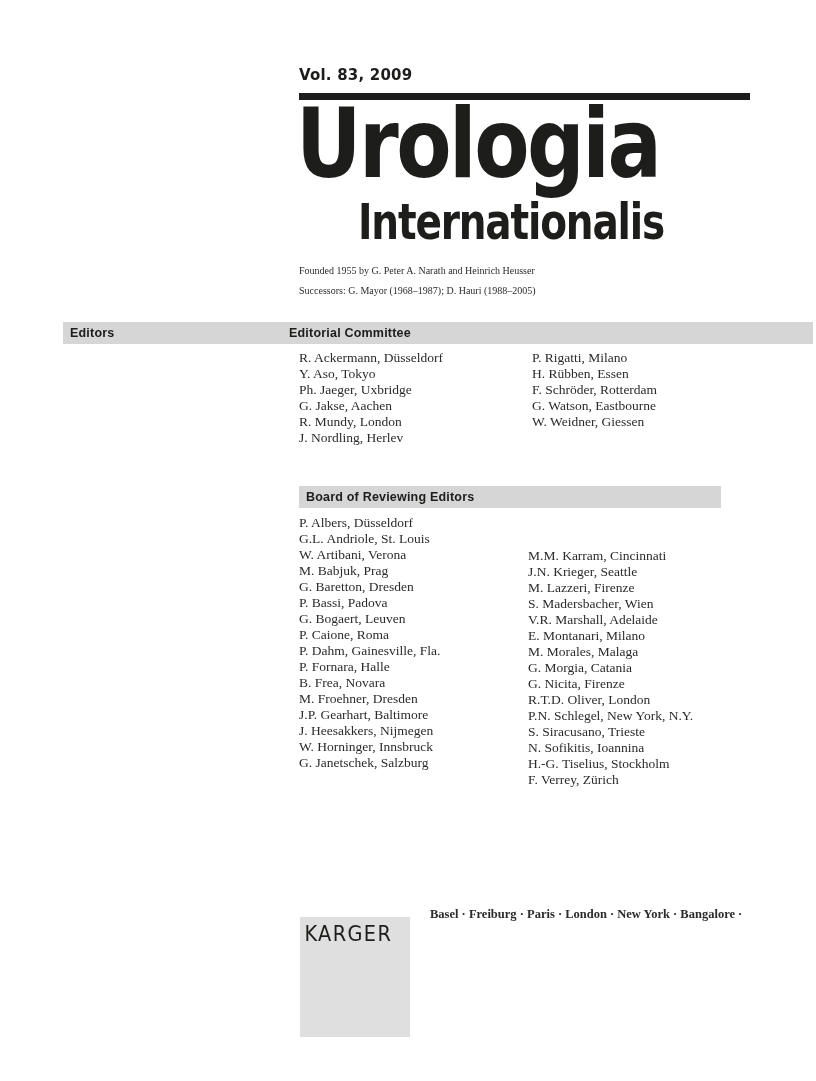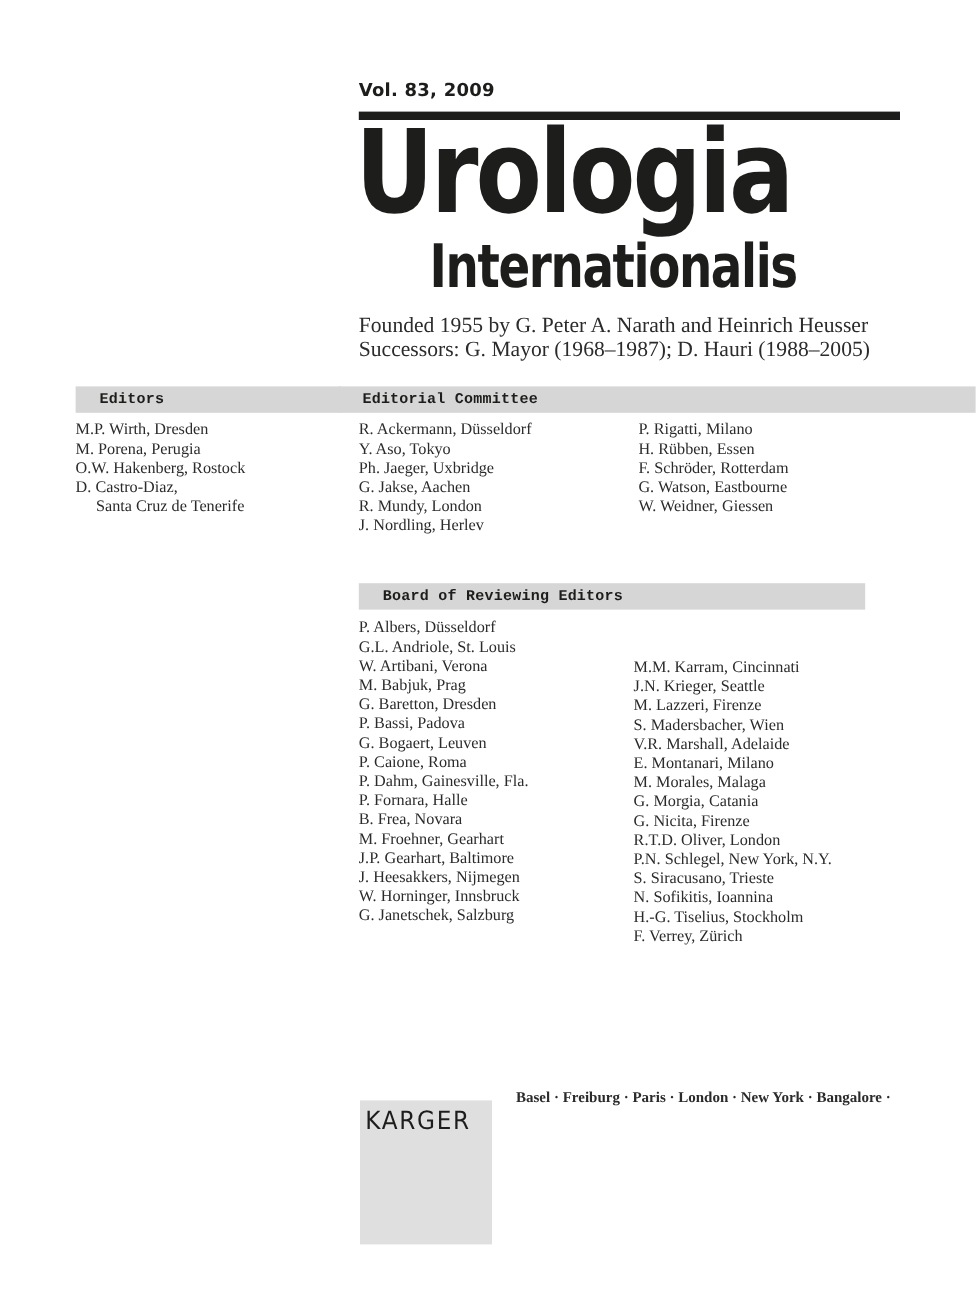--- a/index.html
+++ b/index.html
@@ -56,35 +56,35 @@
     letter-spacing: -1.5px;
     color: #1d1d1b;
     transform: scaleX(0.78);
     transform-origin: left top;
     white-space: nowrap;
   }
 
   .founded-block {
     position: absolute;
     left: 299px; top: 261px;
-    font-size: 18px;
+    font-size: 10px;
     line-height: 20px;
     color: #2b2b2b;
     white-space: nowrap;
   }
 
   .bar {
     position: absolute;
     height: 22px;
     background: #d6d6d6;
-    font-family: Liberation Mono, monospace;
+    font-family: Liberation Sans, sans-serif;
     font-weight: bold;
     font-size: 12.5px;
     line-height: 22px;
-    padding-left: 20px;
+    padding-left: 7px;
     color: #1d1d1b;
     letter-spacing: 0.2px;
   }
   .editors-bar { left: 63px; top: 322px; width: 221px; }
   .ec-bar     { left: 282px; top: 322px; width: 531px; }
   .board-bar  { left: 299px; top: 486px; width: 422px; }
 
   .list {
     position: absolute;
     font-size: 13.5px;
@@ -138,27 +138,20 @@
 
   <div class="logo1">Urologia</div>
   <div class="logo2">Internationalis</div>
 
   <div class="founded-block">
     <div>Founded 1955 by G. Peter A. Narath and Heinrich Heusser</div>
     <div>Successors: G. Mayor (1968–1987); D. Hauri (1988–2005)</div>
   </div>
 
   <div class="bar editors-bar" style="background-color: rgb(214, 214, 214);">Editors</div>
-  <div class="list editors-list">
-      <div class="list-item">M.P. Wirth, Dresden</div>
-      <div class="list-item">M. Porena, Perugia</div>
-      <div class="list-item">O.W. Hakenberg, Rostock</div>
-      <div class="list-item">D. Castro-Diaz,</div>
-      <div class="list-item indent">Santa Cruz de Tenerife</div>
-    </div>
 
   <div class="bar ec-bar" style="background-color: rgb(214, 214, 214);">Editorial Committee</div>
   <div class="list ec-col2">
       <div class="list-item">P. Rigatti, Milano</div>
       <div class="list-item">H. Rübben, Essen</div>
       <div class="list-item">F. Schröder, Rotterdam</div>
       <div class="list-item">G. Watson, Eastbourne</div>
       <div class="list-item">W. Weidner, Giessen</div>
     </div>
   <div class="list ec-col1">
@@ -176,21 +169,21 @@
       <div class="list-item">G.L. Andriole, St. Louis</div>
       <div class="list-item">W. Artibani, Verona</div>
       <div class="list-item">M. Babjuk, Prag</div>
       <div class="list-item">G. Baretton, Dresden</div>
       <div class="list-item">P. Bassi, Padova</div>
       <div class="list-item">G. Bogaert, Leuven</div>
       <div class="list-item">P. Caione, Roma</div>
       <div class="list-item">P. Dahm, Gainesville, Fla.</div>
       <div class="list-item">P. Fornara, Halle</div>
       <div class="list-item">B. Frea, Novara</div>
-      <div class="list-item">M. Froehner, Gearhart</div>
+      <div class="list-item">M. Froehner, Dresden</div>
       <div class="list-item">J.P. Gearhart, Baltimore</div>
       <div class="list-item">J. Heesakkers, Nijmegen</div>
       <div class="list-item">W. Horninger, Innsbruck</div>
       <div class="list-item">G. Janetschek, Salzburg</div>
     </div>
   <div class="list board-col2">
       <div class="list-item">M.M. Karram, Cincinnati</div>
       <div class="list-item">J.N. Krieger, Seattle</div>
       <div class="list-item">M. Lazzeri, Firenze</div>
       <div class="list-item">S. Madersbacher, Wien</div>

